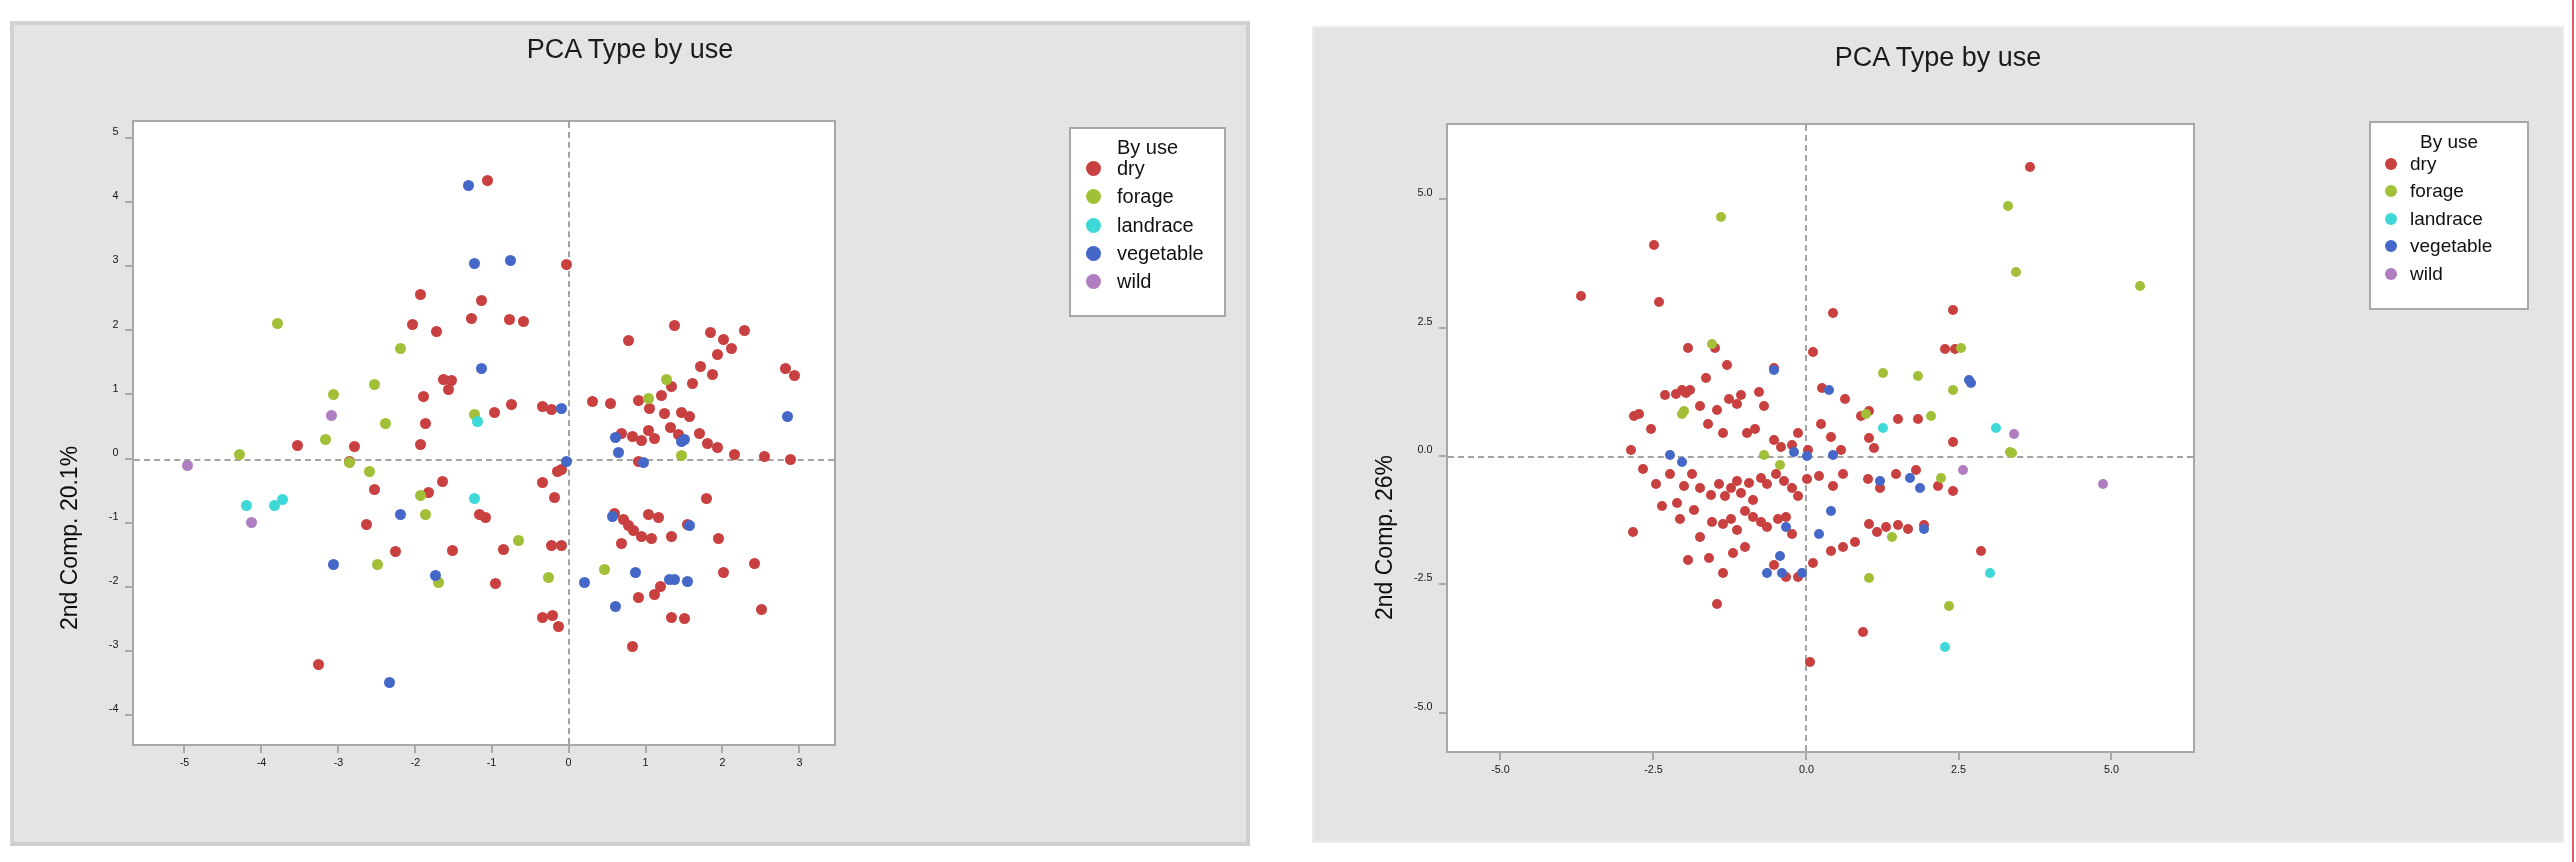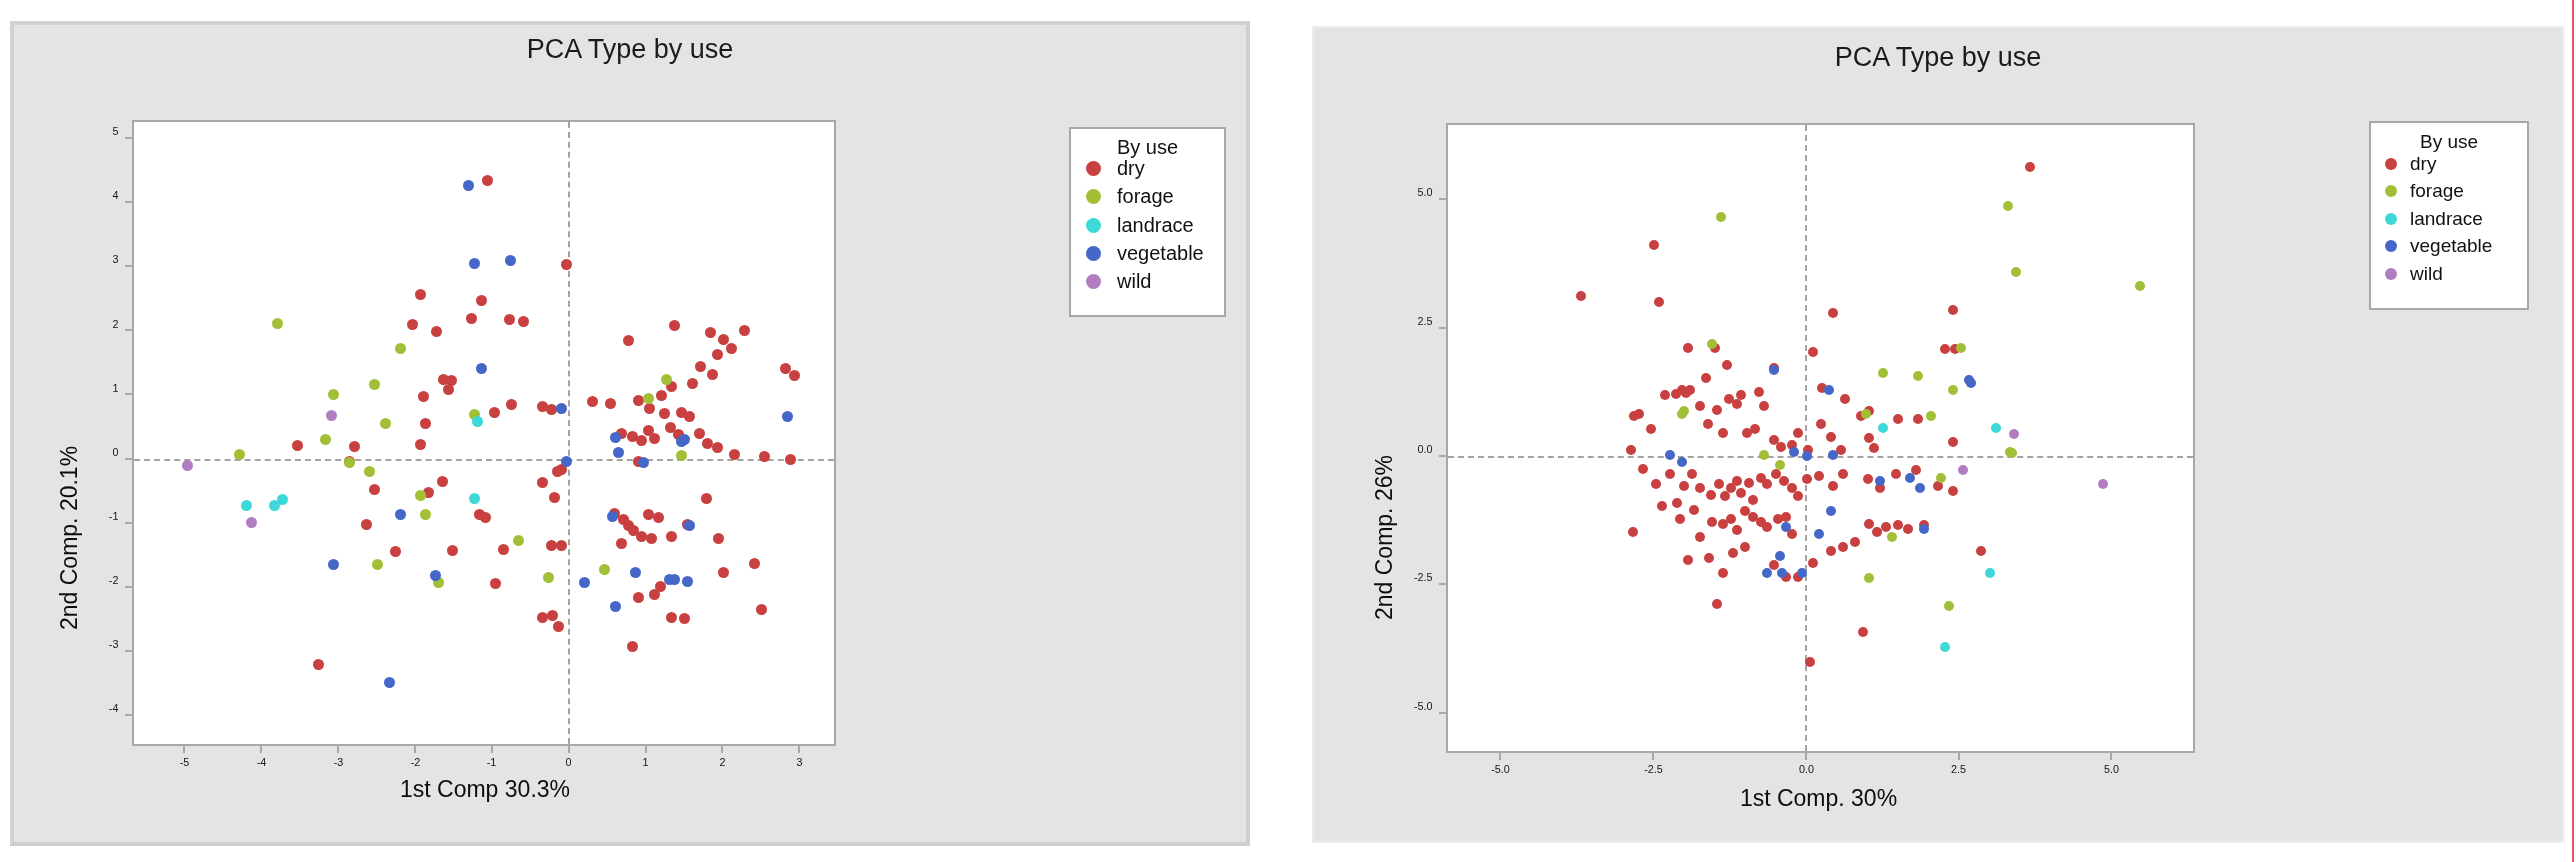--- a/index.html
+++ b/index.html
@@ -225,21 +225,20 @@
       <div class="ticklab" style="font-family: &quot;Liberation Sans&quot;, sans-serif; left: 3.4px; width: 101px; text-align: right; top: 357px;">1</div>
       <div class="tick" style="left: 111px; top: 304px; width: 9.4px; height: 2px;"></div>
       <div class="ticklab" style="font-family: &quot;Liberation Sans&quot;, sans-serif; left: 3.4px; width: 101px; text-align: right; top: 293px;">2</div>
       <div class="tick" style="left: 111px; top: 240px; width: 9.4px; height: 2px;"></div>
       <div class="ticklab" style="font-family: &quot;Liberation Sans&quot;, sans-serif; left: 3.4px; width: 101px; text-align: right; top: 228px;">3</div>
       <div class="tick" style="left: 111px; top: 176px; width: 9.4px; height: 2px;"></div>
       <div class="ticklab" style="font-family: &quot;Liberation Sans&quot;, sans-serif; left: 3.4px; width: 101px; text-align: right; top: 164px;">4</div>
       <div class="tick" style="left: 111px; top: 112px; width: 9.4px; height: 2px;"></div>
       <div class="ticklab" style="font-family: &quot;Liberation Sans&quot;, sans-serif; left: 3.4px; width: 101px; text-align: right; top: 100px;">5</div>
     </div>
-  <div class="axlabel" style="left:0;width:942px;text-align:center;top:751px;font-size:23px;">1st Comp 30.3%</div>
   <div class="axlabel y" style="left:42px;top:605px;font-size:23px;">2nd Comp. 20.1%</div>
 
   <div class="legend" id="legend-left" style="left:1055px;top:102px;width:157px;height:190px;">
       <div class="legend-title" style="left: 0px; width: 100%; text-align: center; top: 6.7px; font-size: 20px;">By use</div>
       <div class="legend-row" style="left: 15px; top: 28px;">
         <span class="legend-swatch" style="background: rgb(200, 64, 63); width: 15px; height: 15px;"></span>
         <span class="legend-text" style="margin-left: 16px; font-size: 20px;">dry</span>
       </div>
       <div class="legend-row" style="left: 15px; top: 56px;">
         <span class="legend-swatch" style="background: rgb(162, 192, 55); width: 15px; height: 15px;"></span>
@@ -449,21 +448,20 @@
       <div class="ticklab" style="font-family: &quot;Liberation Sans&quot;, sans-serif; left: 17.5px; width: 101px; text-align: right; top: 672px;">-5.0</div>
       <div class="tick" style="left: 125px; top: 555px; width: 9.4px; height: 2px;"></div>
       <div class="ticklab" style="font-family: &quot;Liberation Sans&quot;, sans-serif; left: 17.5px; width: 101px; text-align: right; top: 543px;">-2.5</div>
       <div class="tick" style="left: 125px; top: 427px; width: 9.4px; height: 2px;"></div>
       <div class="ticklab" style="font-family: &quot;Liberation Sans&quot;, sans-serif; left: 17.5px; width: 101px; text-align: right; top: 415px;">0.0</div>
       <div class="tick" style="left: 125px; top: 299px; width: 9.4px; height: 2px;"></div>
       <div class="ticklab" style="font-family: &quot;Liberation Sans&quot;, sans-serif; left: 17.5px; width: 101px; text-align: right; top: 287px;">2.5</div>
       <div class="tick" style="left: 125px; top: 170px; width: 9.4px; height: 2px;"></div>
       <div class="ticklab" style="font-family: &quot;Liberation Sans&quot;, sans-serif; left: 17.5px; width: 101px; text-align: right; top: 158px;">5.0</div>
     </div>
-  <div class="axlabel" style="left:0;width:1009px;text-align:center;top:757px;font-size:23px;">1st Comp. 30%</div>
   <div class="axlabel y" style="left:57px;top:592px;font-size:23px;">2nd Comp. 26%</div>
 
   <div class="legend" id="legend-right" style="left:1055px;top:93px;width:160px;height:189px;">
       <div class="legend-title" style="left: 0px; width: 100%; text-align: center; top: 8px; font-size: 19px;">By use</div>
       <div class="legend-row" style="left: 13.5px; top: 30px;">
         <span class="legend-swatch" style="background: rgb(200, 64, 63); width: 12px; height: 12px;"></span>
         <span class="legend-text" style="margin-left: 13.5px; font-size: 19px;">dry</span>
       </div>
       <div class="legend-row" style="left: 13.5px; top: 57px;">
         <span class="legend-swatch" style="background: rgb(162, 192, 55); width: 12px; height: 12px;"></span>

